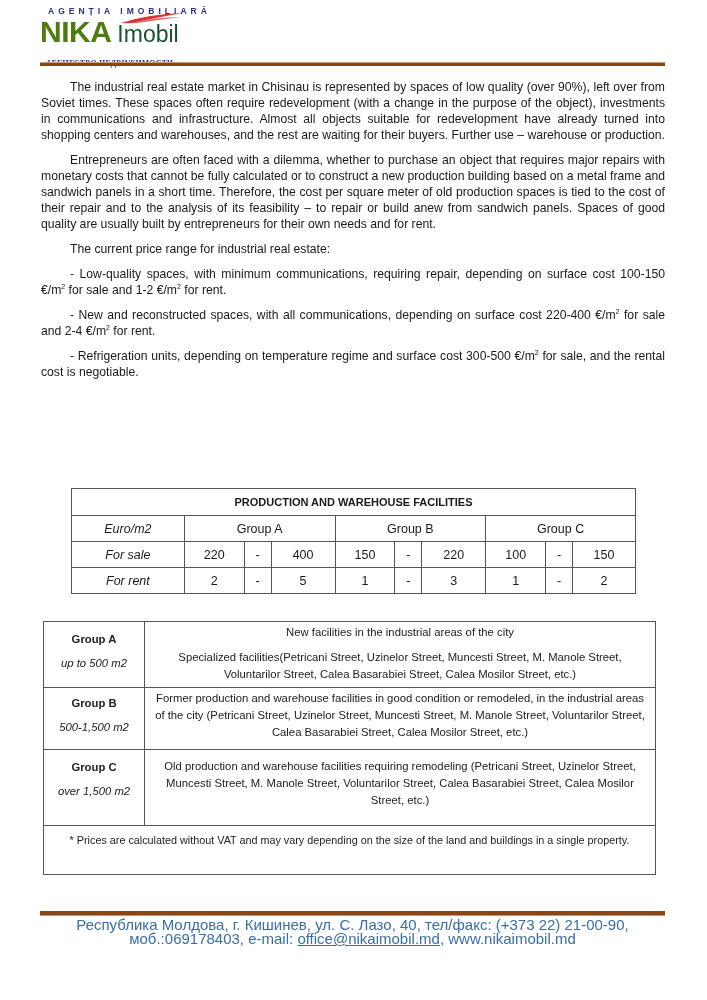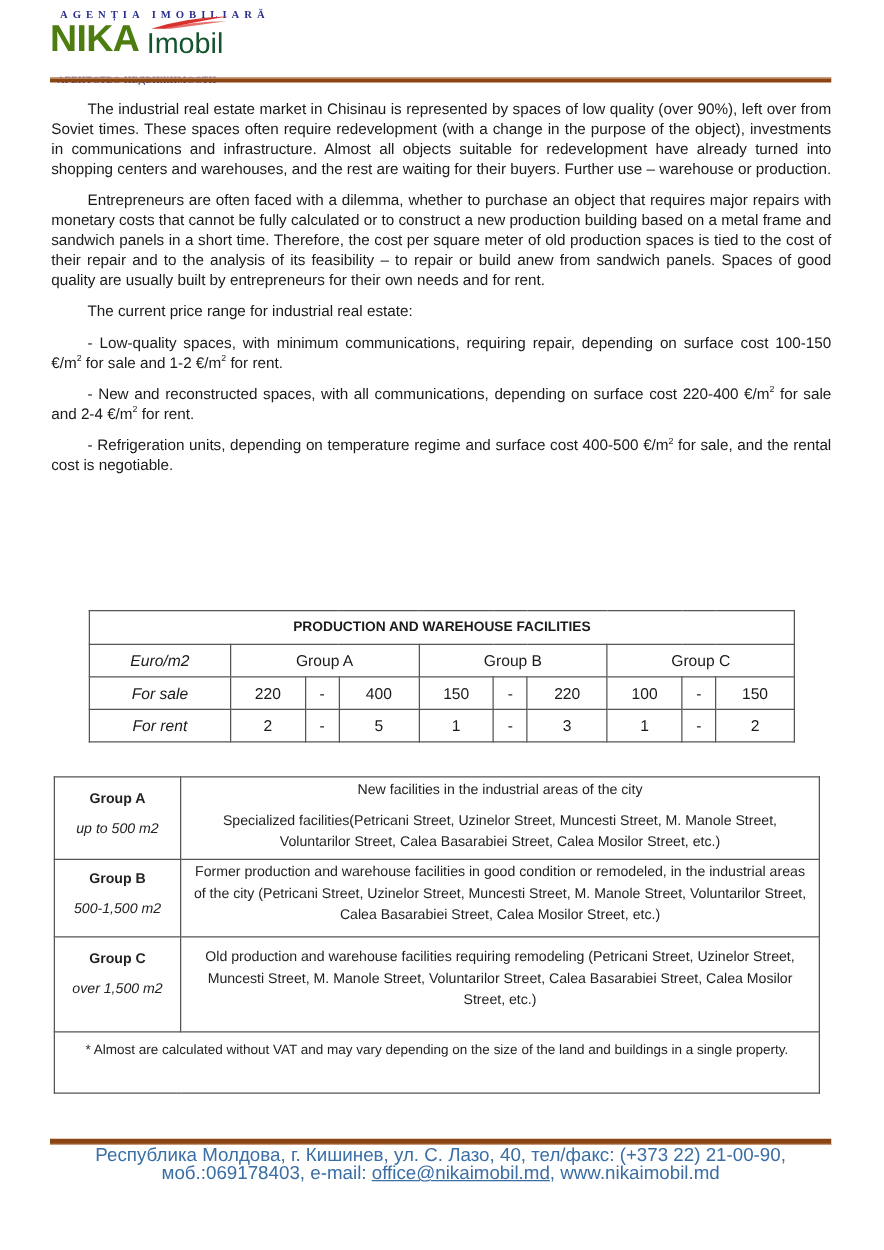--- a/index.html
+++ b/index.html
@@ -1,18 +1,18 @@
 <!DOCTYPE html>
 <html><head>
 <meta charset="utf-8">
 <style>
   html, body { margin:0; padding:0; background:#ffffff; }
   body { width:707px; height:1000px; position:relative; overflow:hidden; font-family:"Liberation Sans", sans-serif; color:#1a1a1a; }
   .logo { position:absolute; left:40px; top:6px; width:200px; }
-  .logo-top { font-family:Liberation Serif, serif; font-weight:bold; font-size:8.5px; letter-spacing:4px; color:#2b2f8a; margin-left:8px; }
+  .logo-top { font-family:Liberation Sans, sans-serif; font-weight:bold; font-size:8.5px; letter-spacing:4px; color:#2b2f8a; margin-left:8px; }
   .logo-main { display:flex; align-items:flex-end; height:28px; margin-top:2px; }
   .logo-nika { font-family:"Liberation Sans", sans-serif; font-weight:bold; font-size:30px; color:#4d7c0f; letter-spacing:-0.5px; line-height:28px; }
   .logo-imobil { position:relative; font-family:"Liberation Sans", sans-serif; font-size:23px; color:#14532d; margin-left:6px; line-height:24px; }
   .logo-swoosh { position:absolute; left:2px; top:-10px; width:66px; height:12px; }
   .logo-bottom { font-family:Liberation Serif, serif; font-weight:bold; font-size:7.5px; color:#2b2f8a; margin-left:6px; margin-top:13px; letter-spacing:0.4px; }
   .header-rule { position:absolute; left:40px; top:62px; width:625px; height:3px; background:#8b4513; border-top:1px solid #c89a7a; }
 
   .body-text { position:absolute; left:41px; top:79px; width:624px; font-size:12.2px; line-height:16px; text-align:justify; }
   .body-text p { margin:0 0 9px 0; text-indent:29px; }
   .body-text p.noindent { text-indent:0; }
@@ -53,21 +53,21 @@
   <div class="logo-bottom">АГЕНТСТВО НЕДВИЖИМОСТИ</div>
 </div>
 <div class="header-rule"></div>
 
 <div class="body-text">
   <p>The industrial real estate market in Chisinau is represented by spaces of low quality (over 90%), left over from Soviet times. These spaces often require redevelopment (with a change in the purpose of the object), investments in communications and infrastructure. Almost all objects suitable for redevelopment have already turned into shopping centers and warehouses, and the rest are waiting for their buyers. Further use – warehouse or production.</p>
   <p>Entrepreneurs are often faced with a dilemma, whether to purchase an object that requires major repairs with monetary costs that cannot be fully calculated or to construct a new production building based on a metal frame and sandwich panels in a short time. Therefore, the cost per square meter of old production spaces is tied to the cost of their repair and to the analysis of its feasibility – to repair or build anew from sandwich panels. Spaces of good quality are usually built by entrepreneurs for their own needs and for rent.</p>
   <p>The current price range for industrial real estate:</p>
   <p><span>- Low-quality spaces, with minimum communications, requiring repair, depending on surface cost 100-150 €/m</span><sup>2</sup><span> for sale and 1-2 €/m</span><sup>2</sup><span> for rent.</span></p>
   <p><span>- New and reconstructed spaces, with all communications, depending on surface cost 220-400 €/m</span><sup>2</sup><span> for sale and 2-4 €/m</span><sup>2</sup><span> for rent.</span></p>
-  <p><span>- Refrigeration units, depending on temperature regime and surface cost 400-500 €/m</span><sup>2</sup><span> for sale, and the rental cost is negotiable.</span></p>
+  <p><span>- Refrigeration units, depending on temperature regime and surface cost 300-500 €/m</span><sup>2</sup><span> for sale, and the rental cost is negotiable.</span></p>
 </div>
 
 <table class="price-table">
   <colgroup>
     <col style="width:113px">
       <col style="width:60px">
       <col style="width:27px">
       <col style="width:64px">
       <col style="width:60px">
       <col style="width:27px">
@@ -133,21 +133,21 @@
     <td>Former production and warehouse facilities in good condition or remodeled, in the industrial areas of the city (Petricani Street, Uzinelor Street, Muncesti Street, M. Manole Street, Voluntarilor Street, Calea Basarabiei Street, Calea Mosilor Street, etc.)</td>
   </tr>
   <tr style="height:76px">
     <td class="gcol">
       <div class="gname">Group C</div>
       <div class="gsize">over 1,500 m2</div>
     </td>
     <td style="padding-top:8px">Old production and warehouse facilities requiring remodeling (Petricani Street, Uzinelor Street, Muncesti Street, M. Manole Street, Voluntarilor Street, Calea Basarabiei Street, Calea Mosilor Street, etc.)</td>
   </tr>
   <tr>
-    <td colspan="2" class="note">* Almost are calculated without VAT and may vary depending on the size of the land and buildings in a single property.</td>
+    <td colspan="2" class="note">* Prices are calculated without VAT and may vary depending on the size of the land and buildings in a single property.</td>
   </tr>
 </tbody>
   </table>
 
 <div class="footer-rule"></div>
 <div class="footer">
   <div>Республика Молдова, г. Кишинев, ул. С. Лазо, 40, тел/факс: (+373 22) 21-00-90,</div>
   <div>
     <span>моб.:069178403, e-mail: </span><a>office@nikaimobil.md</a><span>, </span><span>www.nikaimobil.md</span>
   </div>

